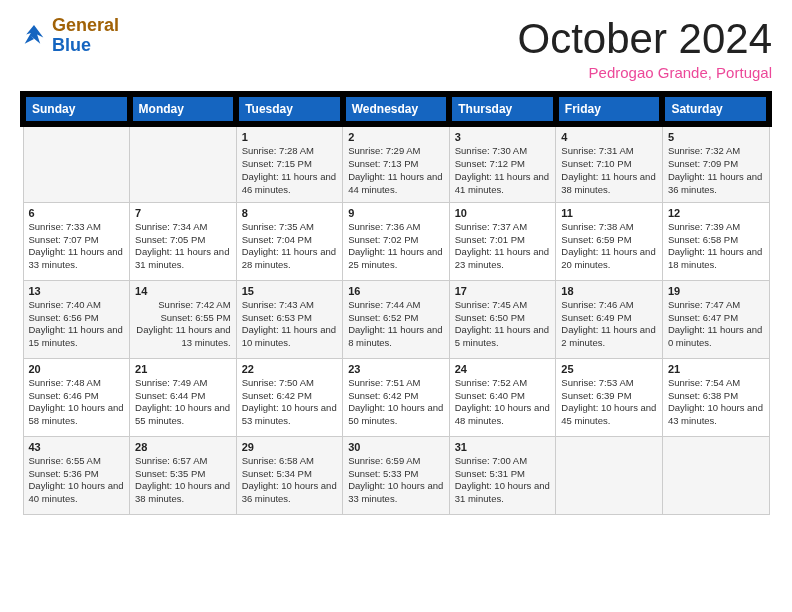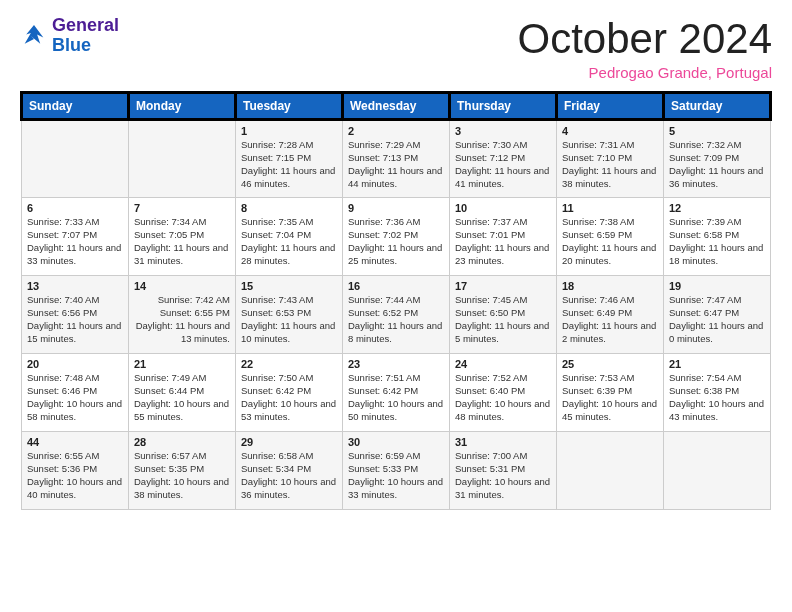--- a/index.html
+++ b/index.html
@@ -25,21 +25,21 @@
     .logo {
       display: flex;
       align-items: center;
       gap: 4px;
     }
     .logo-text {
       font-size: 18px;
       font-weight: bold;
       line-height: 1.1;
     }
-    .logo-text .general { color: #4c1d95; }
+    .logo-text .general { color: #a16207; }
     .logo-text .blue { color: #1565c0; }
     .logo-bird {
       width: 28px;
       height: 28px;
     }
     .title-block {
       text-align: right;
     }
     .month-title {
       font-size: 42px;
@@ -57,21 +57,21 @@
       border-collapse: collapse;
       table-layout: fixed;
     }
     thead th {
       background: #1565c0;
       color: #fff;
       font-size: 12px;
       font-weight: bold;
       text-align: left;
       padding: 5px 6px;
-      border: 3px solid #000000;
+      border: 6px solid #000000;
     }
     tbody td {
       border: 1px solid #ccc;
       vertical-align: top;
       padding: 4px 5px;
       font-size: 9.5px;
       color: #333;
       height: 78px;
       background: #fff;
     }
@@ -291,21 +291,21 @@
           </td>
           <td>
             <span class="day-num">21</span>
             <div class="cell-content" style="white-space: pre-line;">Sunrise: 7:54 AM
 Sunset: 6:38 PM
 Daylight: 10 hours and 43 minutes.</div>
           </td>
         </tr>
         <tr>
           <td>
-            <span class="day-num">44</span>
+            <span class="day-num">43</span>
             <div class="cell-content" style="white-space: pre-line;">Sunrise: 6:55 AM
 Sunset: 5:36 PM
 Daylight: 10 hours and 40 minutes.</div>
           </td>
           <td>
             <span class="day-num">28</span>
             <div class="cell-content" style="white-space: pre-line;">Sunrise: 6:57 AM
 Sunset: 5:35 PM
 Daylight: 10 hours and 38 minutes.</div>
           </td>

